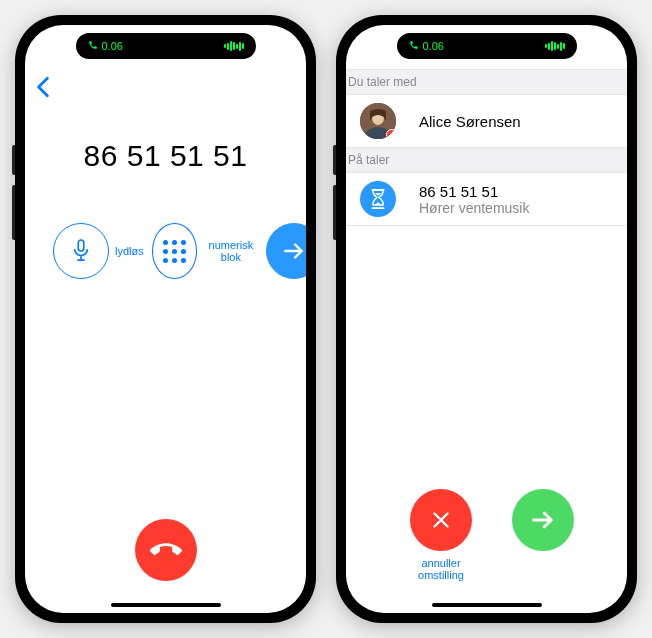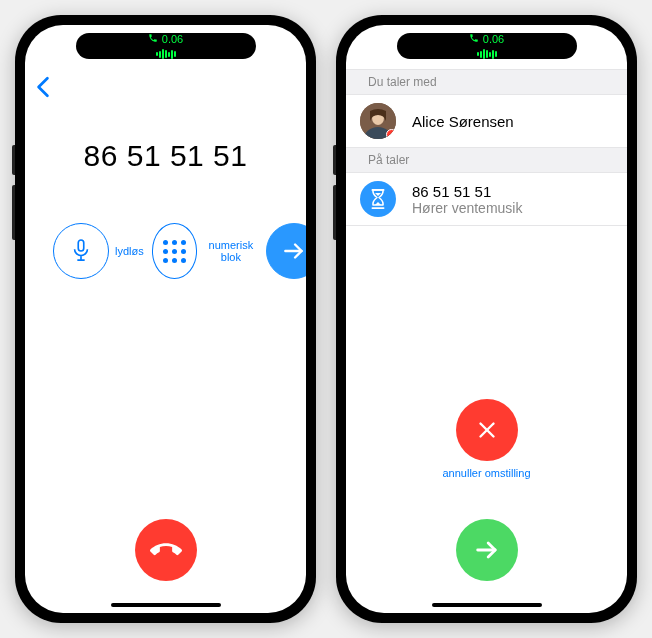--- a/index.html
+++ b/index.html
@@ -57,21 +57,20 @@
       transform: translateX(-50%);
       width: 180px;
       height: 26px;
       background: #000;
       border-radius: 16px;
       z-index: 10;
       display: flex;
       align-items: center;
       justify-content: space-between;
       padding: 0 12px;
-      flex-direction: column;
     }
     .island-left { display: flex; align-items: center; gap: 4px; }
     .phone-icon-tiny { color: #00ff41; font-size: 10px; }
     .island-time { color: #00ff41; font-size: 11px; font-weight: 500; }
     .island-right { display: flex; align-items: center; gap: 1px; }
     .wave-bar { width: 2px; background: #00ff41; border-radius: 1px; }
     .wave-bar:nth-child(1) { height: 4px; }
     .wave-bar:nth-child(2) { height: 7px; }
     .wave-bar:nth-child(3) { height: 10px; }
     .wave-bar:nth-child(4) { height: 8px; }
@@ -123,21 +122,21 @@
     .bottom-actions {
       position: absolute;
       bottom: 32px;
       left: 0;
       right: 0;
       display: flex;
       justify-content: center;
       gap: 40px;
       padding: 0 30px;
     }
-    .bottom-actions.two { justify-content: flex-start; padding: 0 64px; flex-direction: column; }
+    .bottom-actions.two { justify-content: flex-start; padding: 0 64px; }
     .hangup-btn {
       width: 62px;
       height: 62px;
       border-radius: 50%;
       background: #ff3b30;
       display: flex;
       align-items: center;
       justify-content: center;
       color: #fff;
     }
@@ -167,31 +166,31 @@
       bottom: 6px;
       left: 50%;
       transform: translateX(-50%);
       width: 110px;
       height: 4px;
       background: #000;
       border-radius: 3px;
     }
     .section-header {
       background: #f1f1f3;
-      padding: 5px 22px;
+      padding: 5px 2px;
       font-size: 12px;
       color: #888;
       border-bottom: 1px solid #e5e5e7;
     }
     .section-header.first { margin-top: 44px; border-top: 1px solid #e5e5e7; }
     .list-row {
       display: flex;
       align-items: center;
       padding: 8px 14px;
-      gap: 16px;
+      gap: 23px;
       border-bottom: 1px solid #e5e5e7;
       background: #fff;
     }
     .avatar {
       width: 36px;
       height: 36px;
       border-radius: 50%;
       background: linear-gradient(135deg, #8b6f5c, #6b4f3c);
       position: relative;
       flex-shrink: 0;

